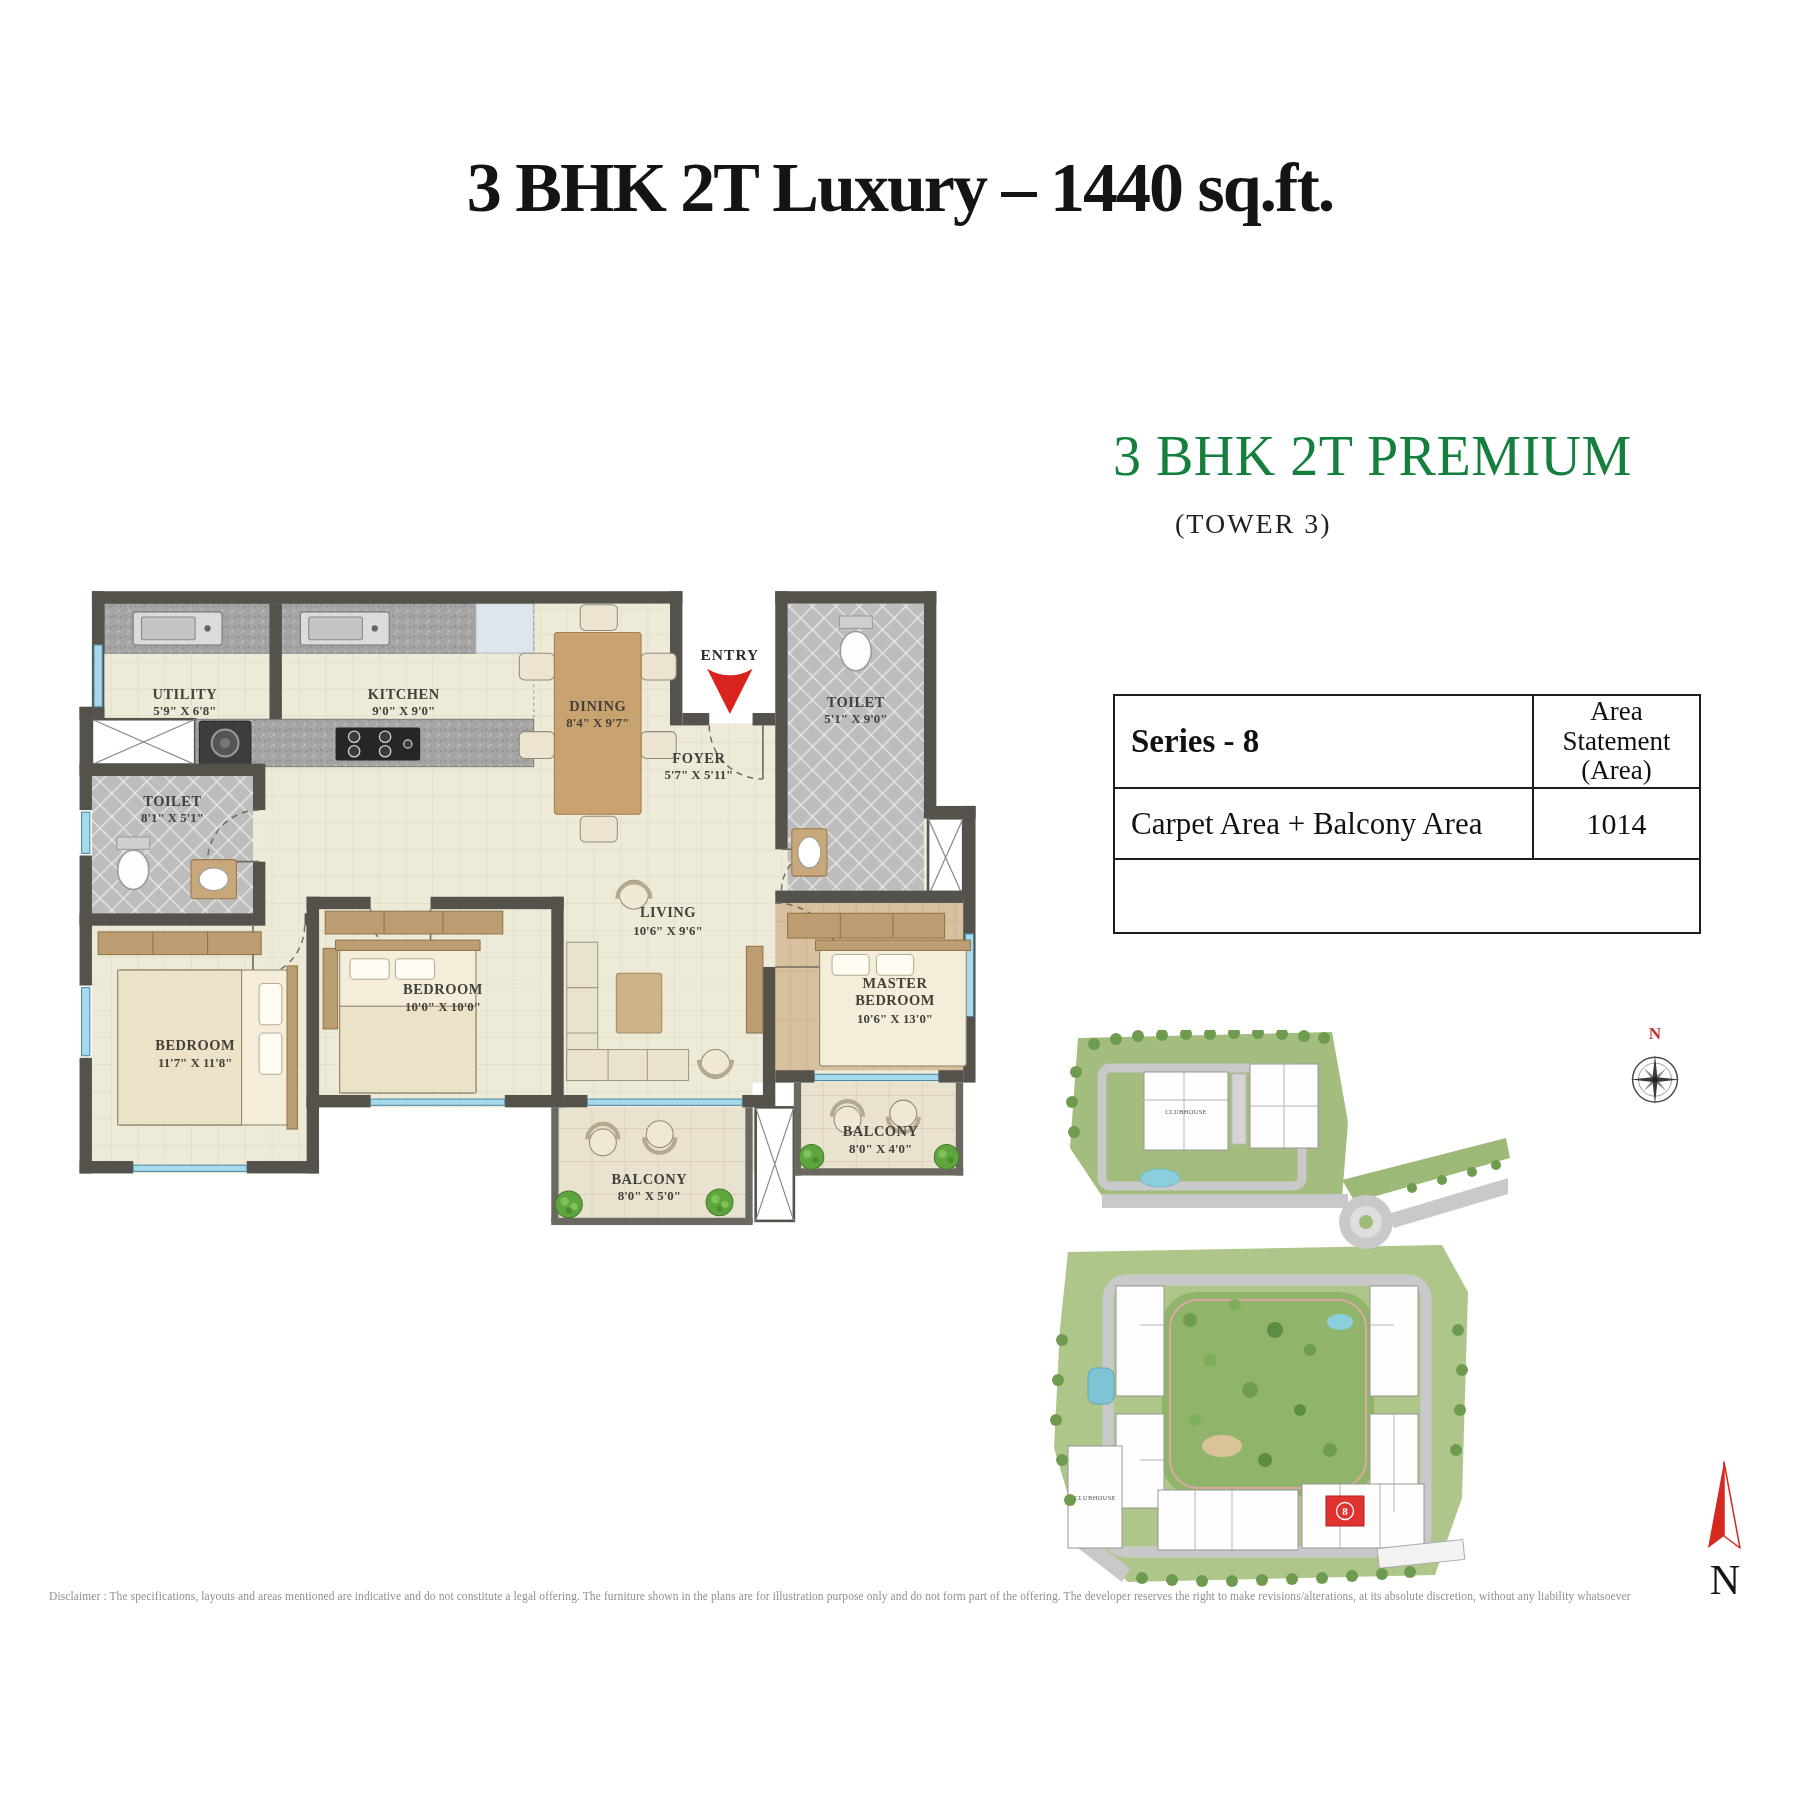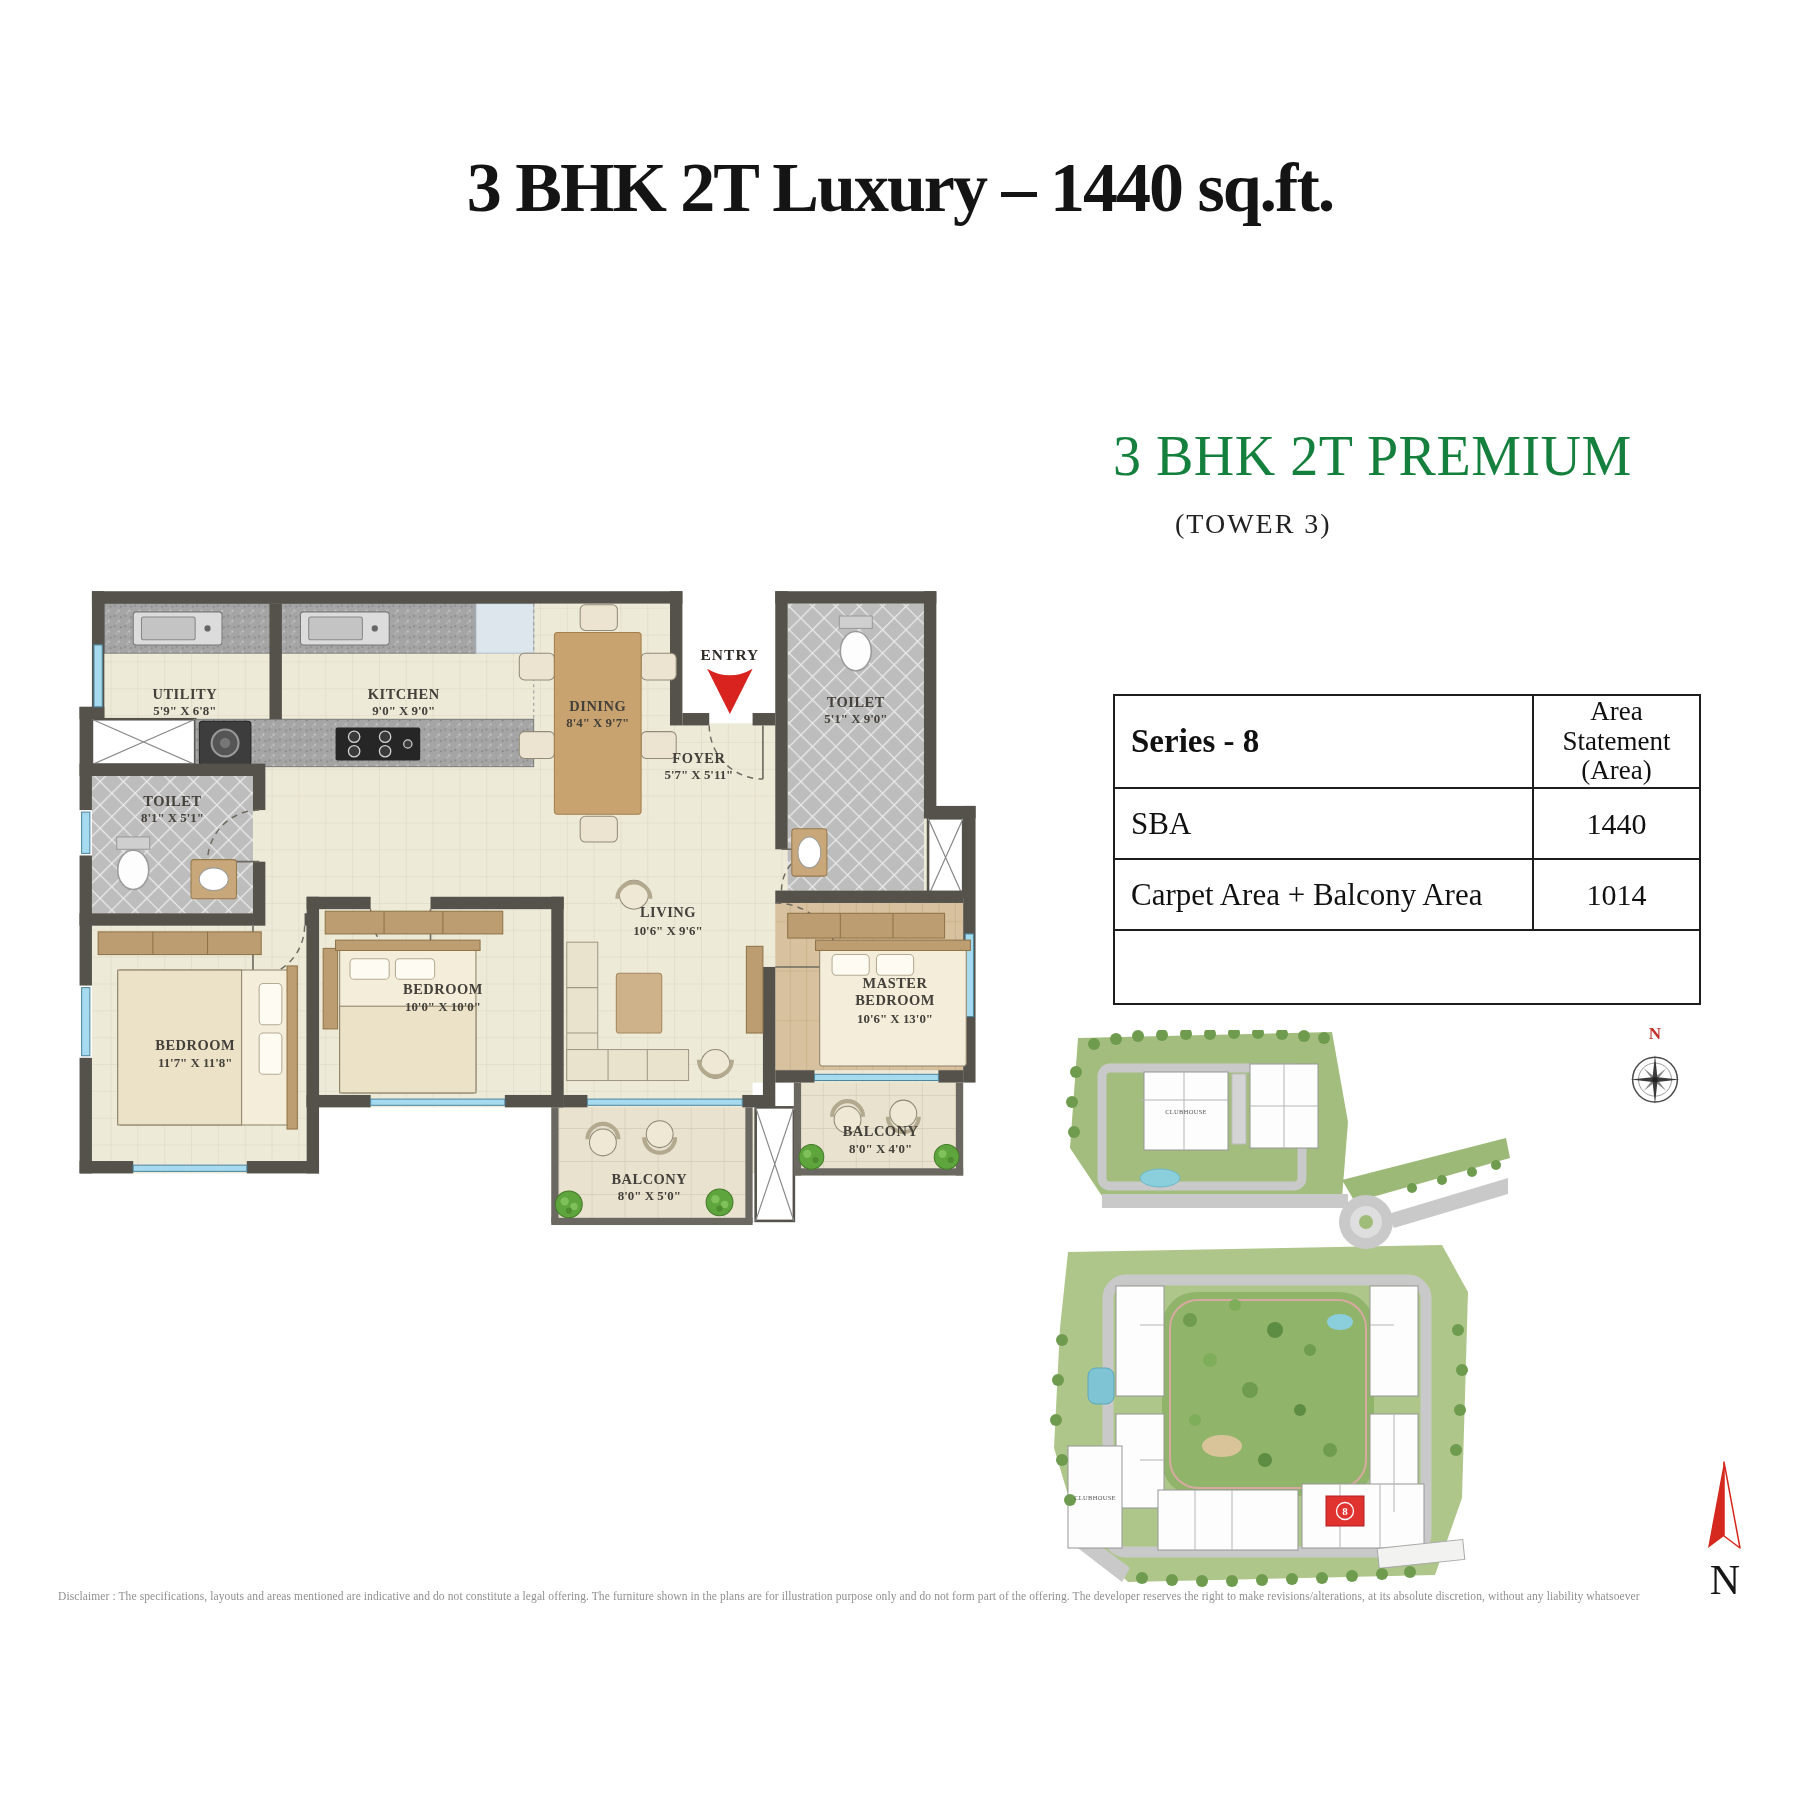--- a/index.html
+++ b/index.html
@@ -19,21 +19,21 @@
   td.hdr-r{font-size:27px;text-align:center;line-height:1.1;}
   td.val{text-align:center;font-size:30px;}
   tr.data-row td{height:67px;}
   tr.empty-row td{height:70px;}
   .floorplan{position:absolute;left:30px;top:500px;width:960px;height:744px;}
   .siteplan{position:absolute;left:1010px;top:1030px;width:500px;height:560px;}
   .compass{position:absolute;left:1612px;top:1022px;width:86px;height:96px;}
   .north-arrow{position:absolute;left:1698px;top:1458px;width:52px;height:96px;}
   .north-n{position:absolute;left:1690px;top:1556px;width:70px;text-align:center;
            font-size:42px;color:#161616;}
-  .disclaimer{position:absolute;left:58px;top:1590px;width:1700px;font-size:11.5px;
+  .disclaimer{position:absolute;left:49px;top:1590px;width:1700px;font-size:11.5px;
               color:#909090;white-space:nowrap;letter-spacing:.1px;}
   svg text{font-family:"Liberation Serif",serif;}
   .room-name{font-size:14px;font-weight:700;fill:#44403a;letter-spacing:.5px;}
   .room-dims{font-size:12.5px;font-weight:700;fill:#44403a;}
   .entry-txt{font-size:15px;font-weight:700;fill:#2f2b26;letter-spacing:1px;}
   .site-lbl{font-size:6.5px;fill:#555;letter-spacing:.3px;}
 </style>
 </head>
 <body>
 
@@ -343,24 +343,20 @@
   <div class="unit-tower">(TOWER 3)</div>
 
   <table class="area-table">
     <tbody>
         <tr>
       <td class="hdr-l">Series - 8</td>
       <td class="hdr-r">
         <div>Area Statement</div>
         <div>(Area)</div>
       </td>
-    </tr>
-    <tr class="data-row">
-      <td class="lbl">SBA</td>
-      <td class="val">1440</td>
     </tr>
     <tr class="data-row">
       <td class="lbl">Carpet Area + Balcony Area</td>
       <td class="val">1014</td>
     </tr>
     <tr class="empty-row">
       <td colspan="2"></td>
     </tr>
   </tbody>
     </table>

